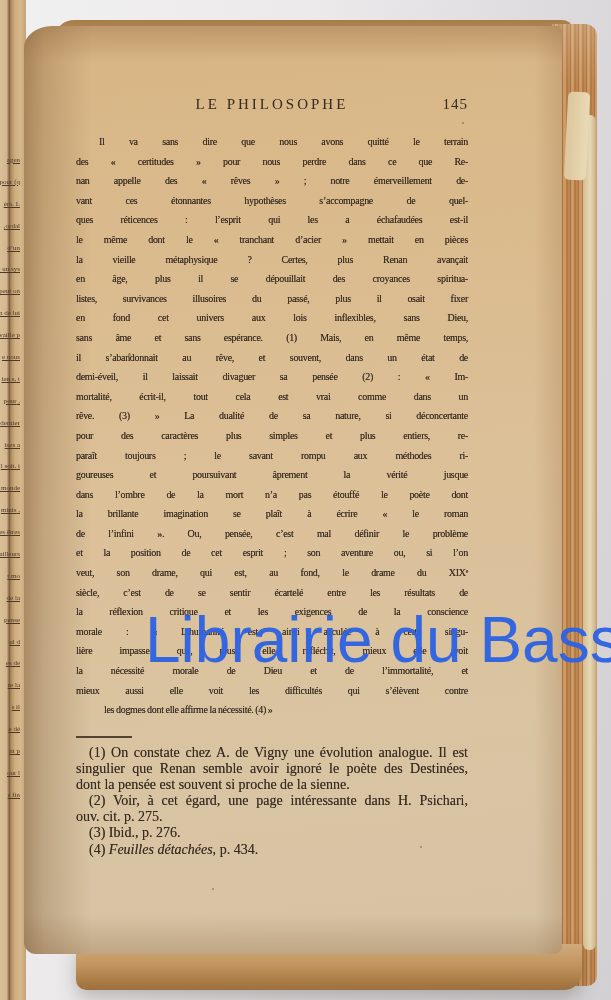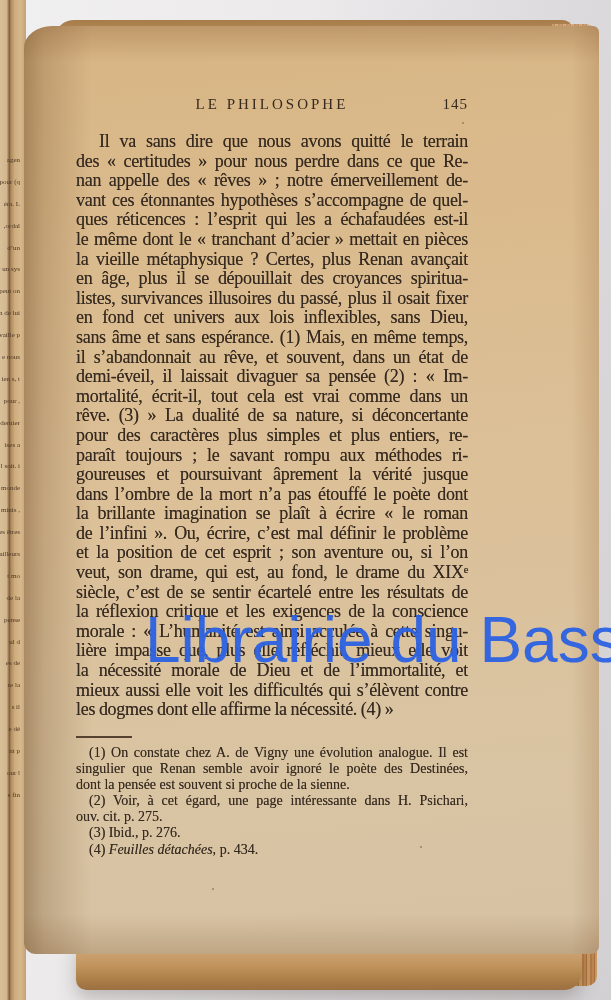--- a/index.html
+++ b/index.html
@@ -15,21 +15,21 @@
   }
   #facing-strip{
     background:linear-gradient(90deg,#d9c09a 0%,#d2b68c 26%,#7d5f41 36%,#b08a5c 42%,#cfae80 58%,#d6b88c 80%,#c3a176 100%);
   }
   #left-fragments{
     position:absolute;left:0;top:150px;width:20px;height:700px;
     direction:rtl;text-align:right;
     font-size:7px;color:#4e3826;filter:blur(.7px);
     font-family:"Liberation Serif",serif;
   }
-  .fragment{height:21.9px;line-height:21.9px;white-space:nowrap;}
+  .fragment{height:21.9px;line-height:21.9px;white-space:nowrap;text-decoration:underline;}
   
   #top-edges{
     position:absolute;left:58px;top:20px;width:514px;height:30px;
     background:linear-gradient(180deg,#a67c49,#c69d6c);
     border-radius:16px 10px 0 0 / 12px 8px 0 0;
   }
   
   #fore-edges{
     position:absolute;left:552px;top:24px;width:45px;height:962px;
     background:
@@ -57,39 +57,38 @@
   
   #page{
     position:absolute;left:24px;top:26px;width:538px;height:928px;
     border-radius:28px 6px 8px 12px / 22px 6px 8px 12px;
     background:
       linear-gradient(90deg,rgba(120,84,46,.50) 0,rgba(120,84,46,.26) 20px,rgba(120,84,46,0) 68px),
       linear-gradient(270deg,rgba(140,95,52,.22) 0,rgba(140,95,52,0) 28px),
       linear-gradient(180deg,rgba(135,90,48,.32) 0,rgba(135,90,48,0) 36px),
       linear-gradient(0deg,rgba(130,88,48,.28) 0,rgba(130,88,48,0) 40px),
       linear-gradient(175deg,#d8b584 0%,#dabb8e 25%,#dcc098 50%,#d9c4a2 78%,#d6c3a5 100%);
-    padding-left: 37px;
   }
   .speck{position:absolute;border-radius:50%;background:#6a4c2e;opacity:.55;}
   
   #textblock{position:absolute;left:52px;top:0;width:392px;color:#362a20;}
   #running-head{position:absolute;top:70px;left:0;width:392px;height:18px;
     font-size:15px;letter-spacing:3px;}
   #head-title{position:absolute;left:0;width:392px;text-align:center;}
   #head-pagenum{position:absolute;right:0;letter-spacing:1px;}
   #bodytext{
     position:absolute;top:106px;left:0;width:392px;
-    font-size:18px;line-height:19.6px;
+    font-size:10px;line-height:19.6px;
     letter-spacing:-.3px;word-spacing:-.4px;
     text-shadow:0 0 .5px rgba(54,42,32,.65);
     font-family:Liberation Serif, serif;
   }
   .bodyline{text-align:justify;text-align-last:justify;}
   .bodyline:first-child{text-indent:23px;}
-  .bodyline:last-child{text-align-last:left;}
+  .bodyline:last-child{text-align-last:left;margin-left:28px;}
   #fn-separator{position:absolute;top:710px;left:0;width:56px;height:0;
     border-top:2px solid #55412f;}
   #footnotes{
     position:absolute;top:719px;left:0;width:392px;
     font-size:14px;line-height:16.1px;
     text-shadow:0 0 .4px rgba(54,42,32,.6);
   }
   .fn-indent{text-indent:13px;}
   .fn-just{text-align:justify;text-align-last:justify;}
   .italic{font-style:italic;}
@@ -173,21 +172,21 @@
           <div class="bodyline">sans âme et sans espérance. (1) Mais, en même temps,</div>
           <div class="bodyline">il s’abandonnait au rêve, et souvent, dans un état de</div>
           <div class="bodyline">demi-éveil, il laissait divaguer sa pensée (2) : « Im-</div>
           <div class="bodyline">mortalité, écrit-il, tout cela est vrai comme dans un</div>
           <div class="bodyline">rêve. (3) » La dualité de sa nature, si déconcertante</div>
           <div class="bodyline">pour des caractères plus simples et plus entiers, re-</div>
           <div class="bodyline">paraît toujours ; le savant rompu aux méthodes ri-</div>
           <div class="bodyline">goureuses et poursuivant âprement la vérité jusque</div>
           <div class="bodyline">dans l’ombre de la mort n’a pas étouffé le poète dont</div>
           <div class="bodyline">la brillante imagination se plaît à écrire « le roman</div>
-          <div class="bodyline">de l’infini ». Ou, écrire, c’est mal définir le problème</div>
+          <div class="bodyline">de l’infini ». Ou, pensée, c’est mal définir le problème</div>
           <div class="bodyline">et la position de cet esprit ; son aventure ou, si l’on</div>
           <div class="bodyline">veut, son drame, qui est, au fond, le drame du XIXᵉ</div>
           <div class="bodyline">siècle, c’est de se sentir écartelé entre les résultats de</div>
           <div class="bodyline">la réflexion critique et les exigences de la conscience</div>
           <div class="bodyline">morale : « L’humanité est ainsi acculée à cette singu-</div>
           <div class="bodyline">lière impasse que, plus elle réfléchit, mieux elle voit</div>
           <div class="bodyline">la nécessité morale de Dieu et de l’immortalité, et</div>
           <div class="bodyline">mieux aussi elle voit les difficultés qui s’élèvent contre</div>
           <div class="bodyline">les dogmes dont elle affirme la nécessité. (4) »</div>
         </div>

